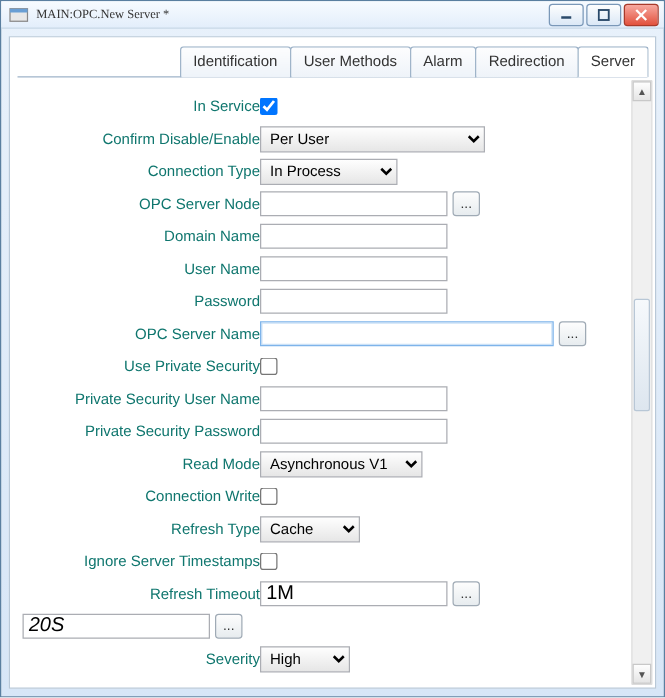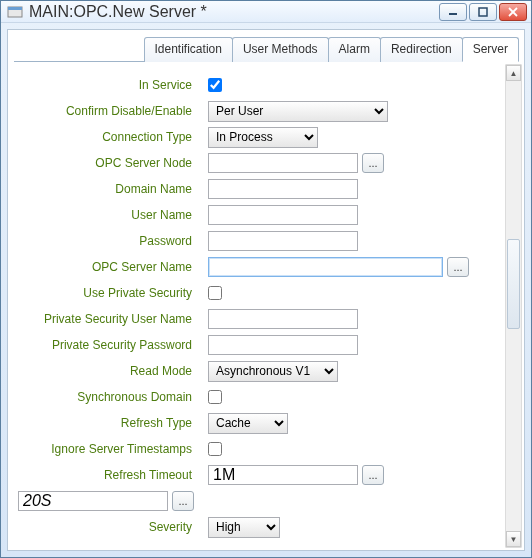--- a/index.html
+++ b/index.html
@@ -29,21 +29,22 @@
     border-bottom: 1px solid #c8d7e8;
   }
   .title-icon {
     width: 16px; height: 16px;
     margin-right: 6px;
     display: inline-flex; align-items: center; justify-content: center;
   }
   .title-text {
     flex: 1;
     color: #333;
-    font-size: 16px;
+    font-size: 10px;
+    font-family: Liberation Serif, serif;
   }
   .win-controls { display: flex; gap: 2px; }
   .win-btn {
     width: 28px; height: 18px;
     border: 1px solid #7a98b8;
     border-radius: 3px;
     background: linear-gradient(#fdfefe, #dbe8f6);
     display: flex; align-items: center; justify-content: center;
     font-size: 10px;
     color: #2a4a6a;
@@ -103,22 +104,22 @@
   }
   .form-row {
     display: flex;
     align-items: center;
     height: 26px;
     margin-bottom: 0;
   }
   .form-label {
     width: 190px;
     text-align: right;
-    padding-right: 16px;
-    color: #4d7c0f;
+    padding-right: 0;
+    color: #0f766e;
   }
   .form-field {
     flex: 0 0 auto;
     display: flex;
     align-items: center;
     gap: 4px;
   }
   input.text {
     height: 20px;
     border: 1px solid #abadb3;
@@ -306,21 +307,21 @@
       </div>
 
       <div class="form-row">
         <div class="form-label">Read Mode</div>
         <div class="form-field">
             <select class="sel" style="width:130px"><option>Asynchronous V1</option></select>
           </div>
       </div>
 
       <div class="form-row">
-        <div class="form-label">Synchronous Domain</div>
+        <div class="form-label">Connection Write</div>
         <div class="form-field">
             <input type="checkbox" style="">
           </div>
       </div>
 
       <div class="form-row">
         <div class="form-label">Refresh Type</div>
         <div class="form-field">
             <select class="sel" style="width:80px"><option>Cache</option></select>
           </div>

